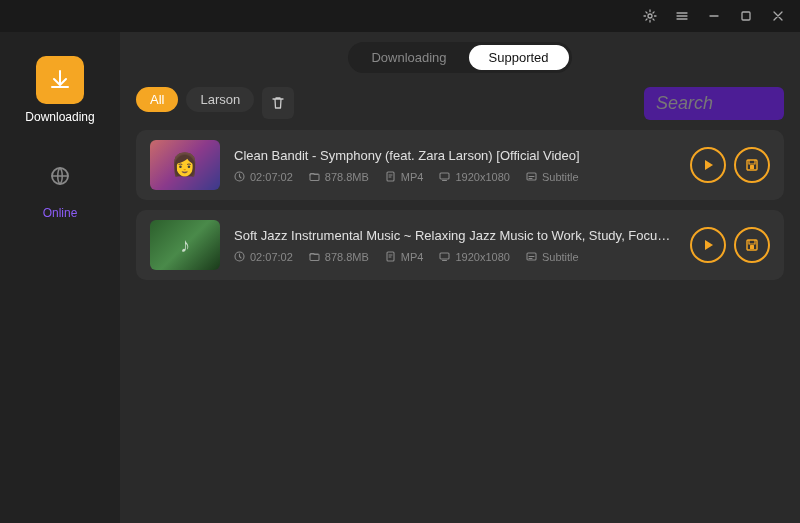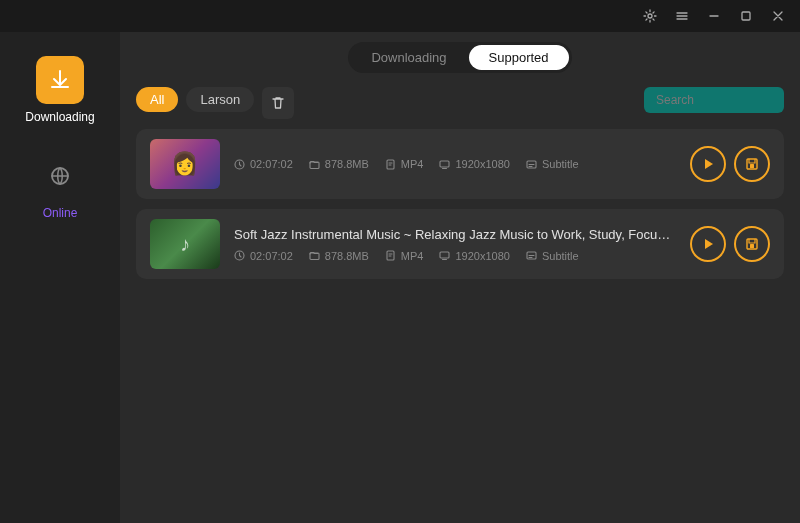--- a/index.html
+++ b/index.html
@@ -177,28 +177,29 @@
       border-radius: 6px;
       cursor: pointer;
       display: flex;
       align-items: center;
       justify-content: center;
       color: #ccc;
       font-size: 16px;
     }
     .search-input {
       margin-left: auto;
-      background: #0f766e;
+      background: #4c1d95;
       border: none;
       border-radius: 6px;
       padding: 6px 12px;
       color: #ccc;
-      font-size: 12px;
+      font-size: 18px;
       width: 140px;
       outline: none;
+      font-style: italic;
     }
     .search-input::placeholder { color: #777; }
 
     
     .video-list {
       flex: 1;
       overflow-y: auto;
       padding: 0 16px;
     }
     .video-card {
@@ -368,20 +369,21 @@
 
     <div class="video-list">
 
       <div class="video-card">
         <div class="video-thumb thumb-1">
           <div class="thumb-placeholder">
             <span style="font-size:22px;">👩</span>
           </div>
         </div>
         <div class="video-info">
+          <div class="video-title">Clean Bandit - Symphony (feat. Zara Larson) [Official Video]</div>
           <div class="video-meta">
             <span class="meta-item">
               <svg width="11" height="11" viewBox="0 0 11 11" fill="none">
                   <circle cx="5.5" cy="5.5" r="4.5" stroke="#888" stroke-width="1.1"></circle>
                   <path d="M5.5 3v2.5L7 7" stroke="#888" stroke-width="1.1" stroke-linecap="round"></path>
                 </svg>
               <span>02:07:02</span>
             </span>
             <span class="meta-item">
               <svg width="11" height="11" viewBox="0 0 11 11" fill="none">

